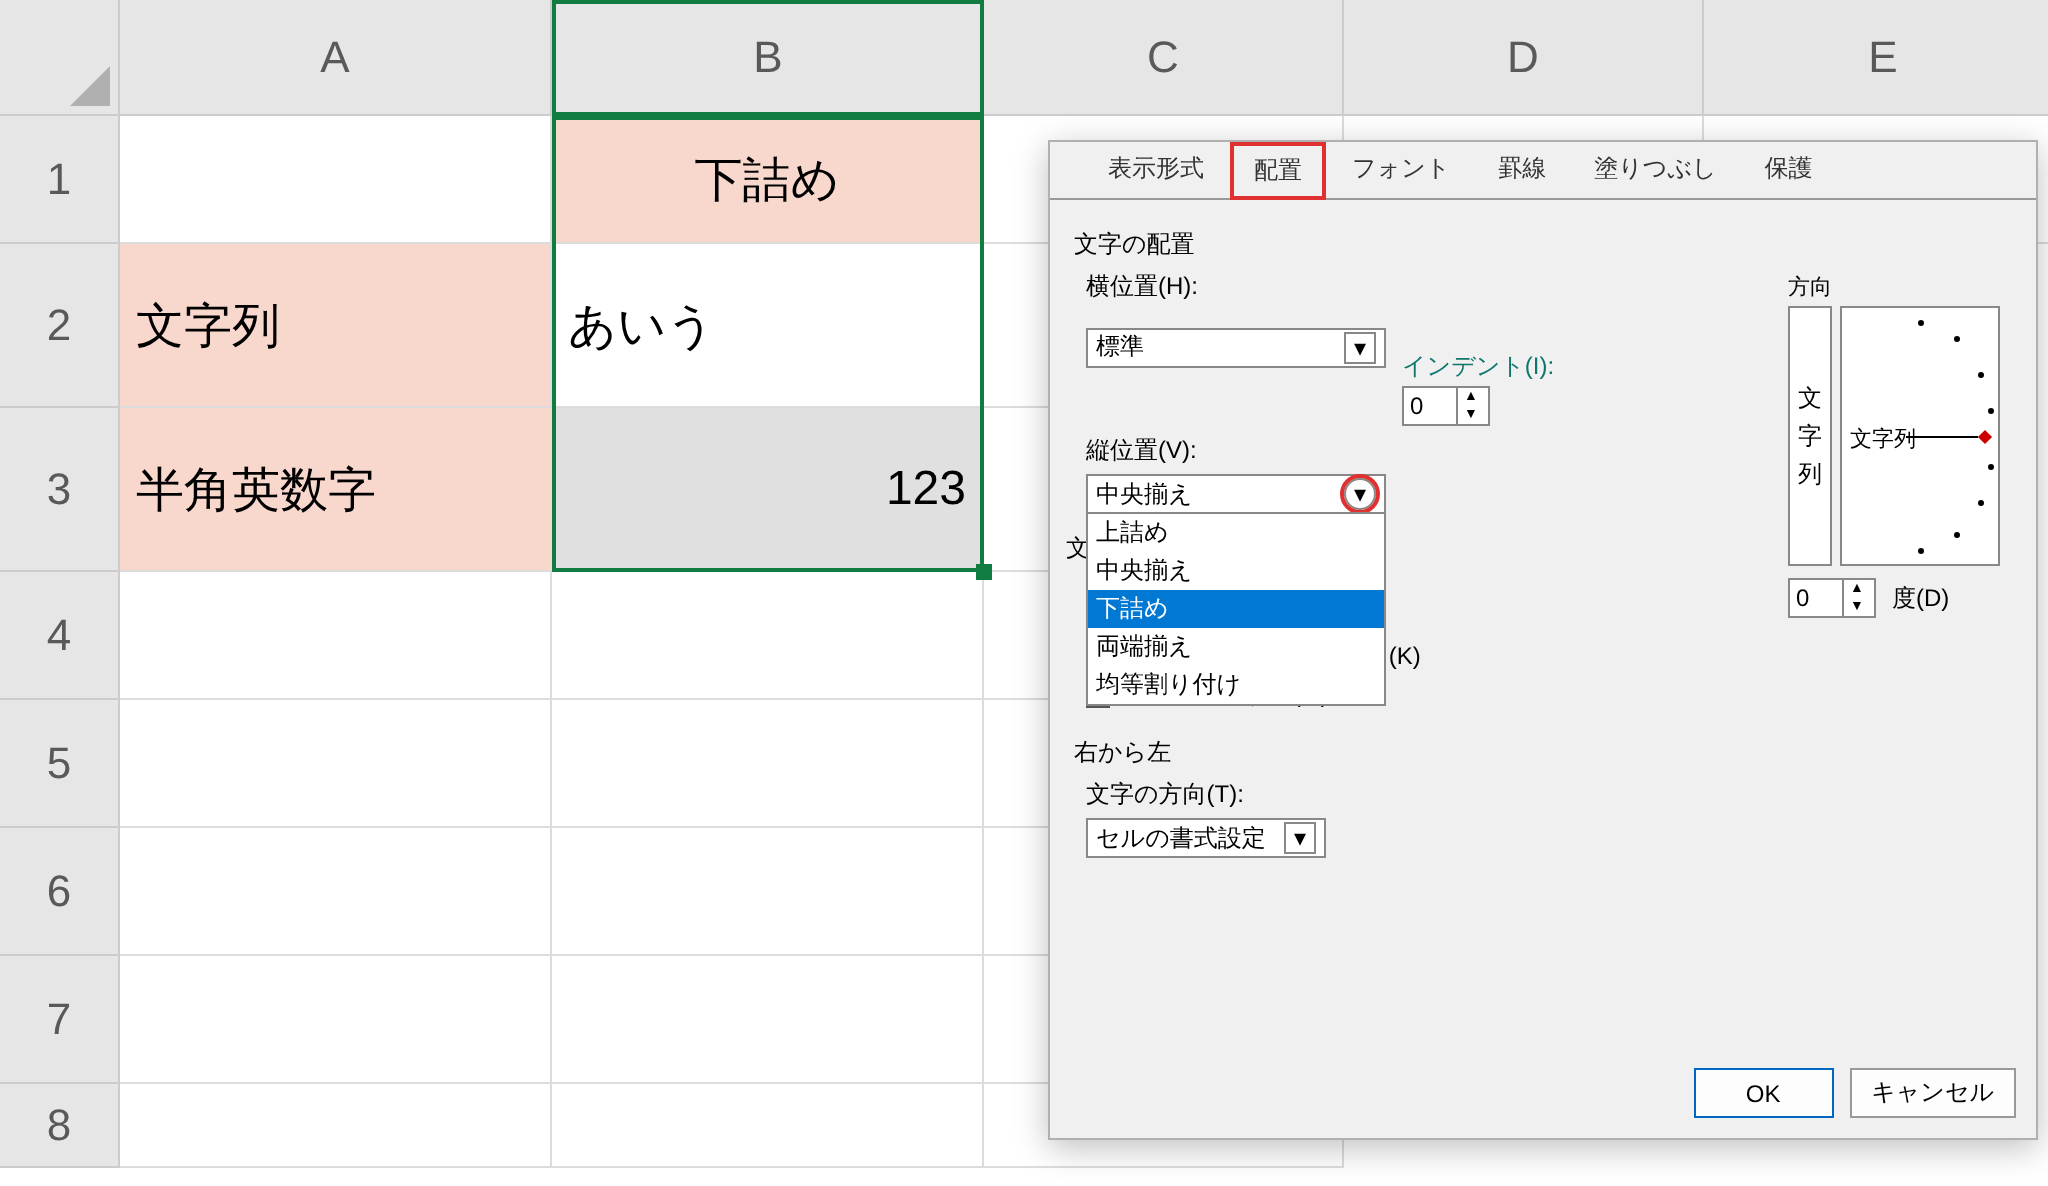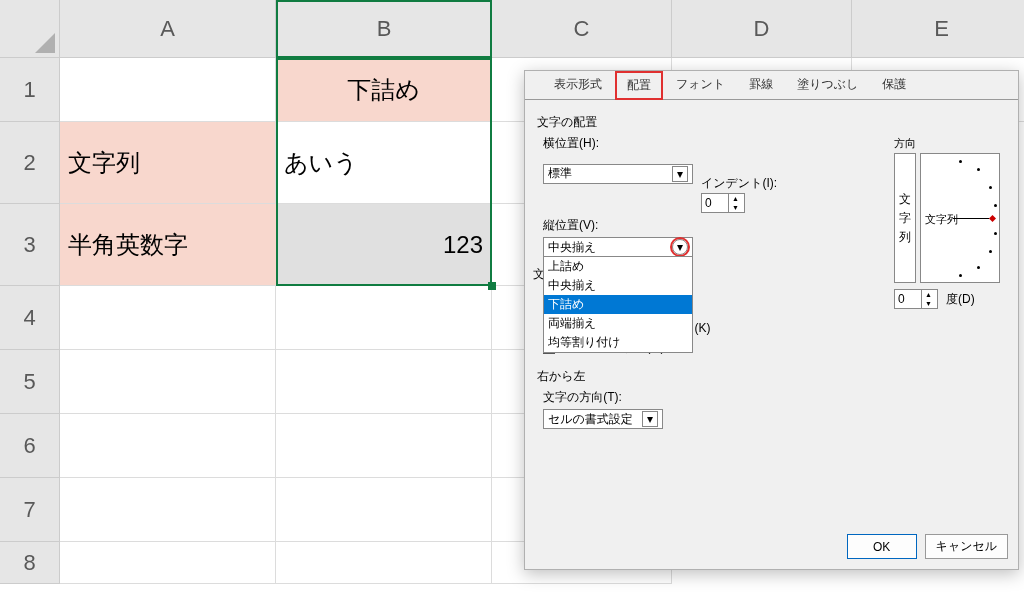--- a/index.html
+++ b/index.html
@@ -49,21 +49,21 @@
   .combo-btn { width:150px; height:20px; background:#fff; border:1px solid #888; display:flex; align-items:center; padding:0 4px; font-size:12px; }
   .combo-arrow { margin-left:auto; width:16px; height:16px; display:flex;align-items:center;justify-content:center; border:1px solid #888; }
   .combo-open { outline:2px solid #e03030; border-radius:50%; }
   .dropdown { position:absolute; top:19px; left:0; width:150px; background:#fff; border:1px solid #888; z-index:5; }
   .dropdown div { padding:1px 4px; font-size:12px; }
   .dropdown .sel-opt { background:#0078d4; color:#fff; }
   .num-input { width:44px; height:20px; border:1px solid #888; background:#fff; display:flex;align-items:center; }
   .num-input input{ width:26px; border:none; text-align:left; padding-left:3px; font-size:12px; outline:none; }
   .spin { width:14px; display:flex;flex-direction:column; }
   .spin div{ height:9px; border-left:1px solid #888; display:flex;align-items:center;justify-content:center; font-size:7px; }
-  .disabled { color:#000000;margin-top:20px; }
+  .disabled { color:#0f766e;margin-top:20px; }
   .chk { display:flex;align-items:center;gap:6px; margin:2px 0; }
   .chk .box { width:12px;height:12px;border:1px solid #555;background:#fff; }
 
   .orient-box { position:absolute; right:14px; top:36px; width:110px; }
   .orient-label{ font-size:11px; margin-bottom:2px;}
   .orient-wrap{ display:flex; gap:4px;}
   .vtext { width:22px;height:130px;border:1px solid #888;background:#fff; display:flex;flex-direction:column;align-items:center;justify-content:center; font-size:12px; gap:2px;}
   .wheel { width:80px;height:130px;border:1px solid #888;background:#fff; position:relative;}
   .wheel-txt{ position:absolute; left:4px; top:58px; font-size:11px;}
   .wheel-line{ position:absolute; left:32px; top:64px; width:36px; height:1px; background:#000;}

